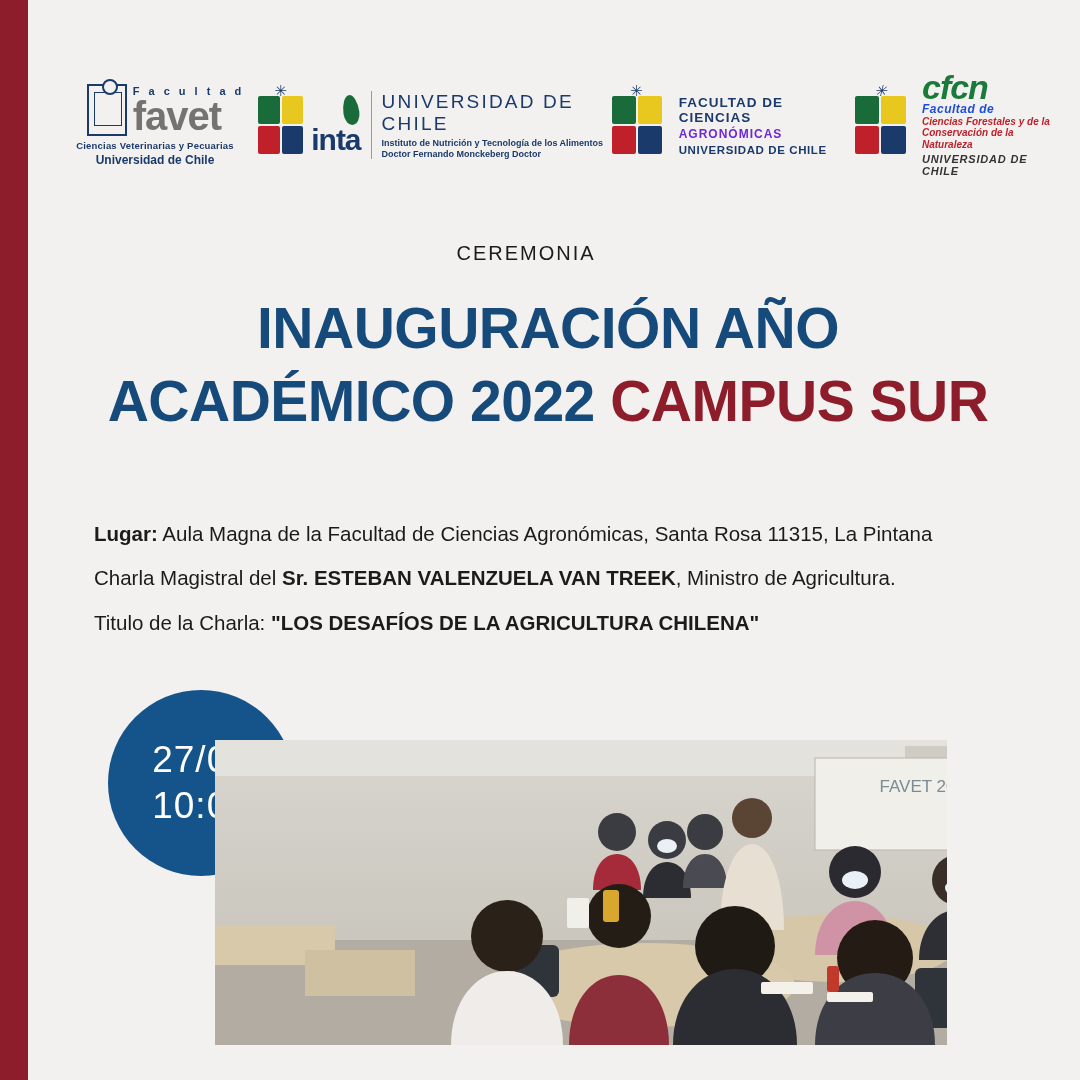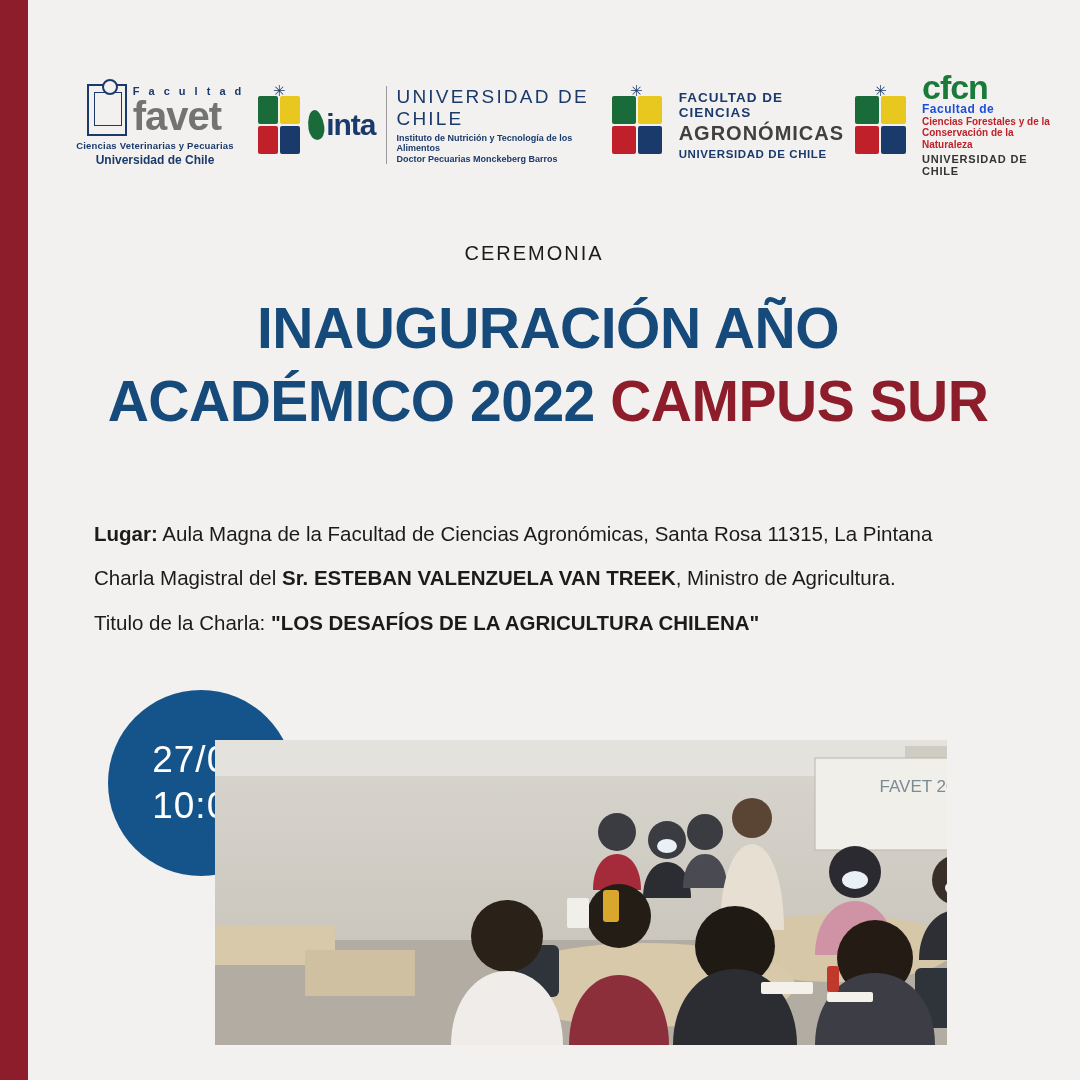--- a/index.html
+++ b/index.html
@@ -82,58 +82,58 @@
   }
   .crest-grid:before {
     content: "✳"; position: absolute; left: 50%; top: -14px;
     transform: translateX(-50%); color: #1a3a6b; font-size: 15px;
   }
   .cg { border-radius: 2px; }
   .cg1 { background: #1a6b3a; }
   .cg2 { background: #e8c81e; }
   .cg3 { background: #c0202a; }
   .cg4 { background: #1a3a6b; }
-  .inta-mark { display:flex; align-items:flex-end; margin-right: 10px; }
+  .inta-mark { display:flex; align-items:flex-end; margin-right: 10px; flex-direction: column; }
   .inta-word {
     font-size: 30px; font-weight: 700; color: #1a3a6b;
     letter-spacing: -1px; line-height: 1;
   }
   .inta-leaf {
     width: 16px; height: 30px; background: #1a6b3a;
     border-radius: 50% 50% 50% 50% / 60% 60% 40% 40%;
     margin-right: 2px; transform: rotate(-8deg);
   }
   .inta-text { border-left: 1px solid #9a9a9a; padding-left: 10px; }
   .inta-t1 {
     font-size: 19px; color: #1a3a6b; letter-spacing: 2.2px; font-weight: 400;
   }
   .inta-t2 { font-size: 9px; color: #1a3a6b; font-weight: 700; margin-top: 3px; }
   .inta-t3 { font-size: 9px; color: #1a3a6b; font-weight: 700; margin-top: 1px; }
 
   
   .agro { width: 235px; }
   .agro-text { margin-left: 9px; }
   .agro-t1 { font-size: 13.5px; color: #1a3a6b; font-weight: 700; letter-spacing: 1px; }
-  .agro-t2 { font-size: 20px; color: #404040; font-weight: 700; letter-spacing: 1px; margin-top: 2px;}
+  .agro-t2 { font-size: 12px; color: #6d28d9; font-weight: 700; letter-spacing: 1px; margin-top: 2px;}
   .agro-t3 { font-size: 11.5px; color: #1a3a6b; font-weight: 700; letter-spacing: 0.6px; margin-top: 3px;}
 
   
-  .cfcn { width: 205px; }
+  .cfcn { width: 205px; font-style: italic; }
   .cfcn-text { margin-left: 8px; }
   .cfcn-t1 {
     font-size: 34px; font-weight: 700; color: #1a7a3a;
     line-height: 0.85; letter-spacing: -1px;
   }
   .cfcn-t2 { font-size: 12px; font-weight: 700; color: #1d4ed8; letter-spacing: 0.5px; }
   .cfcn-t3 { font-size: 10px; font-weight: 700; color: #c0202a; line-height: 1.15; }
   .cfcn-t4 { font-size: 11px; font-weight: 600; color: #333; letter-spacing: 0.8px; margin-top: 3px;}
 
   
   .ceremonia {
-    position: absolute; top: 242px; left: 8px; width: 1052px;
+    position: absolute; top: 242px; left: 0; width: 1052px;
     text-align: center; font-size: 20px; letter-spacing: 2px;
     color: #1b1b1b; font-weight: 400;
   }
   .title {
     position: absolute; top: 292px; left: 8px; width: 1080px;
     text-align: center;
     font-size: 57px; font-weight: 700; letter-spacing: -0.5px;
     color: #154a7a; line-height: 1.28;
   }
   .title .red { color: #8e1d2b; }
@@ -195,21 +195,21 @@
         <div class="cg cg3"></div>
           <div class="cg cg4"></div>
       </div>
       <div class="inta-mark">
         <div class="inta-leaf"></div>
         <div class="inta-word">inta</div>
       </div>
       <div class="inta-text">
         <div class="inta-t1">UNIVERSIDAD DE CHILE</div>
         <div class="inta-t2">Instituto de Nutrición y Tecnología de los Alimentos</div>
-        <div class="inta-t3">Doctor Pecuarias Monckeberg Barros</div>
+        <div class="inta-t3">Doctor Fernando Monckeberg Doctor</div>
       </div>
     </div>
 
     <div class="logo agro">
       <div class="crest-grid">
         <div class="cg cg1"></div>
           <div class="cg cg2"></div>
         <div class="cg cg3"></div>
           <div class="cg cg4"></div>
       </div>

